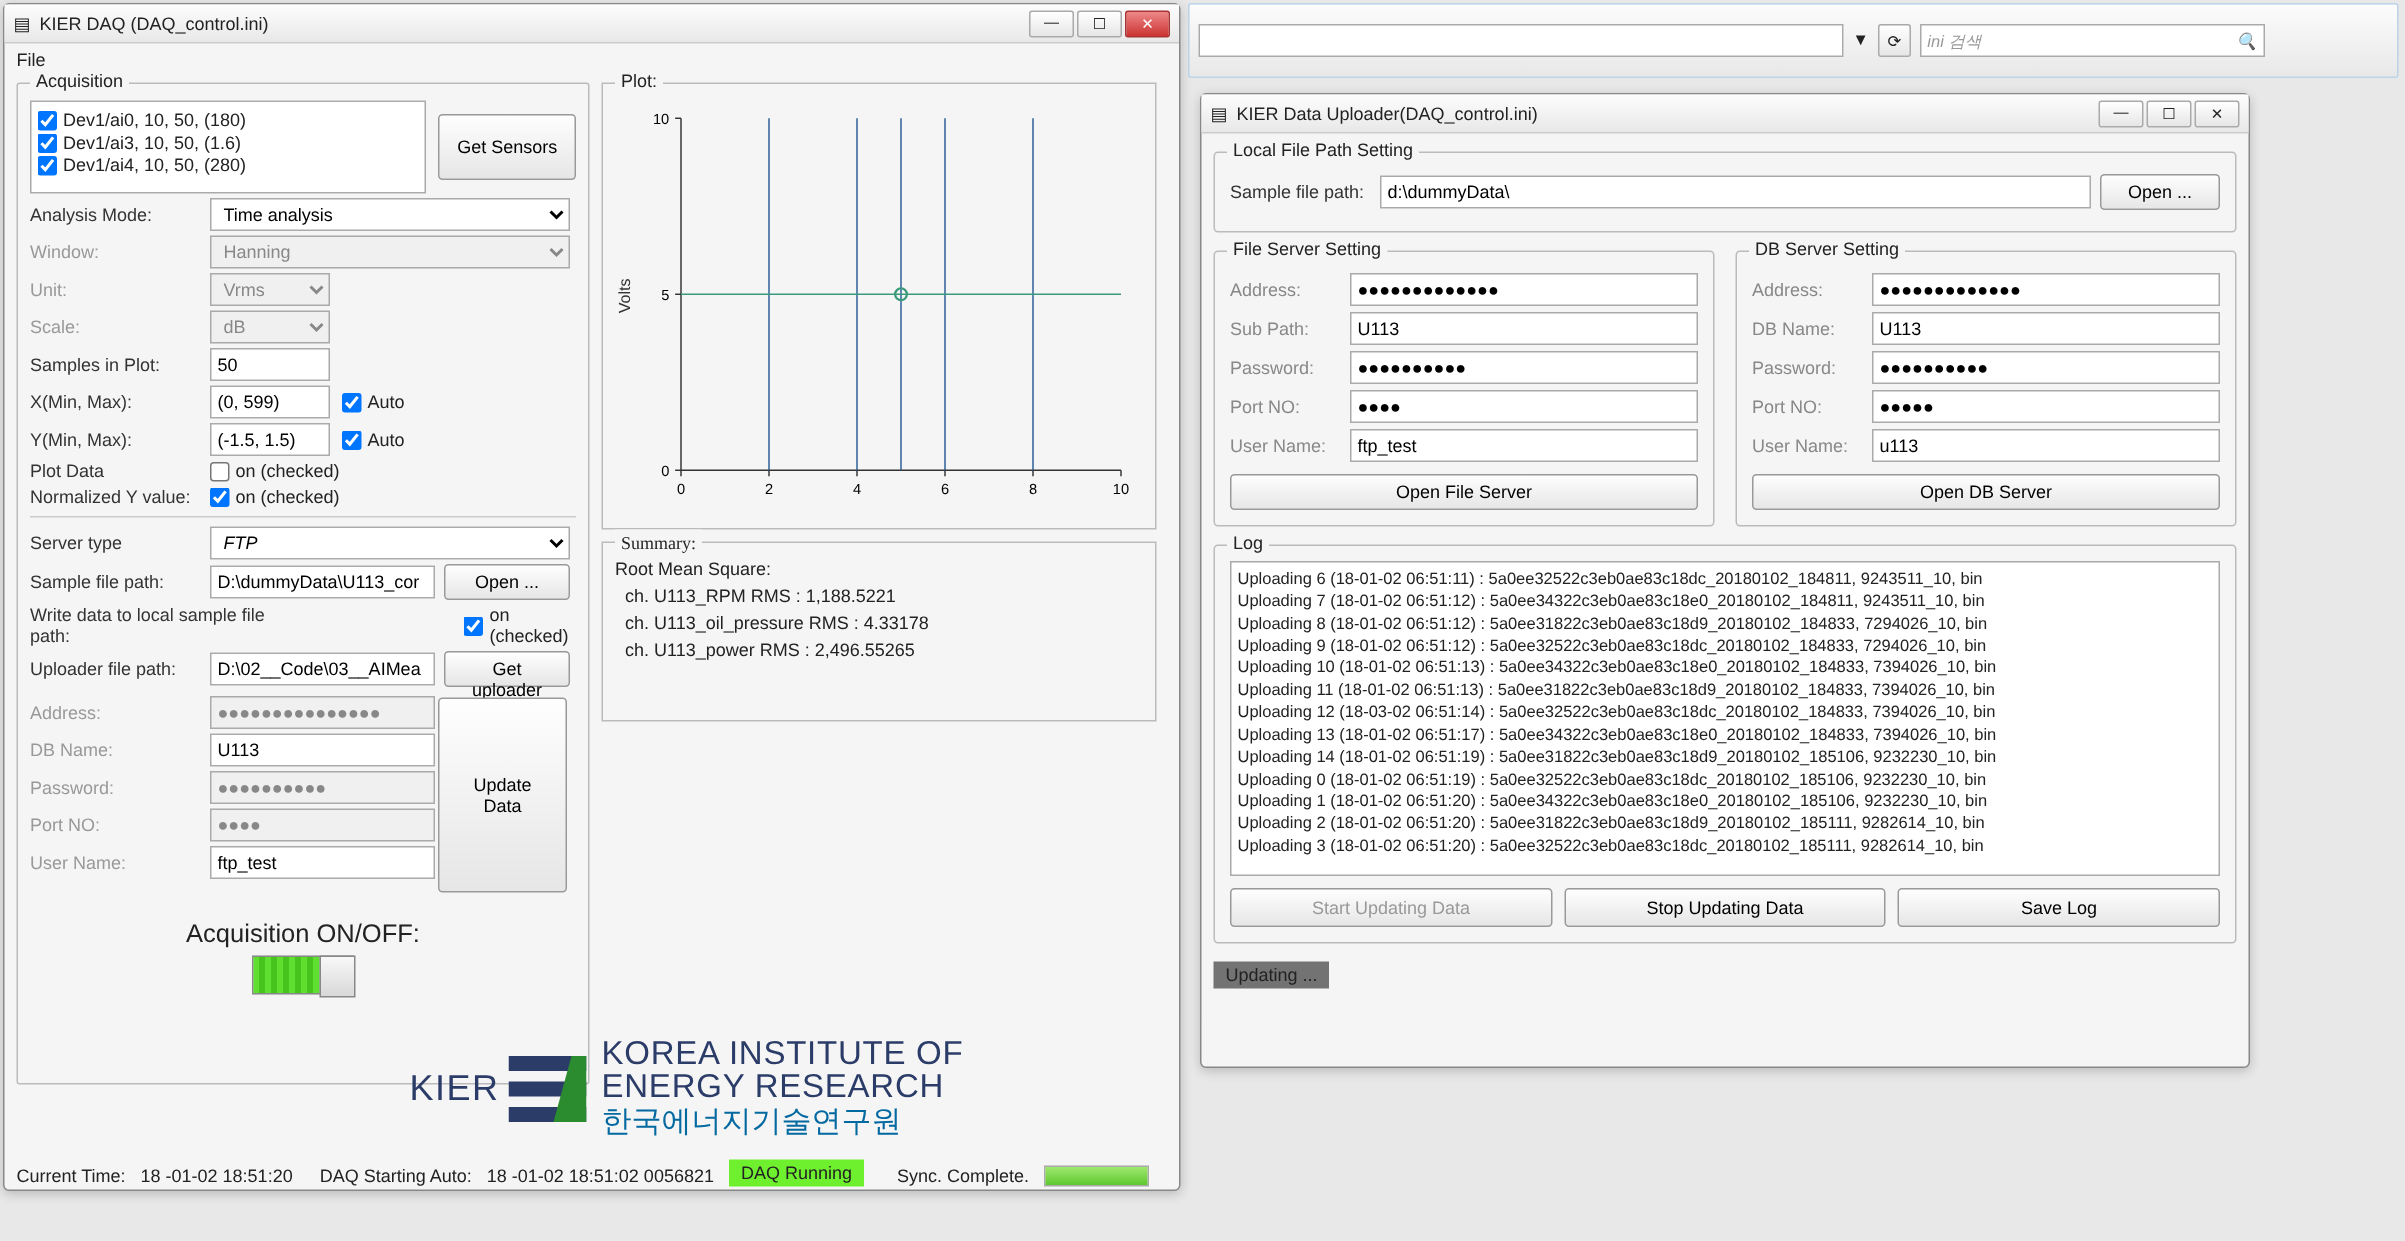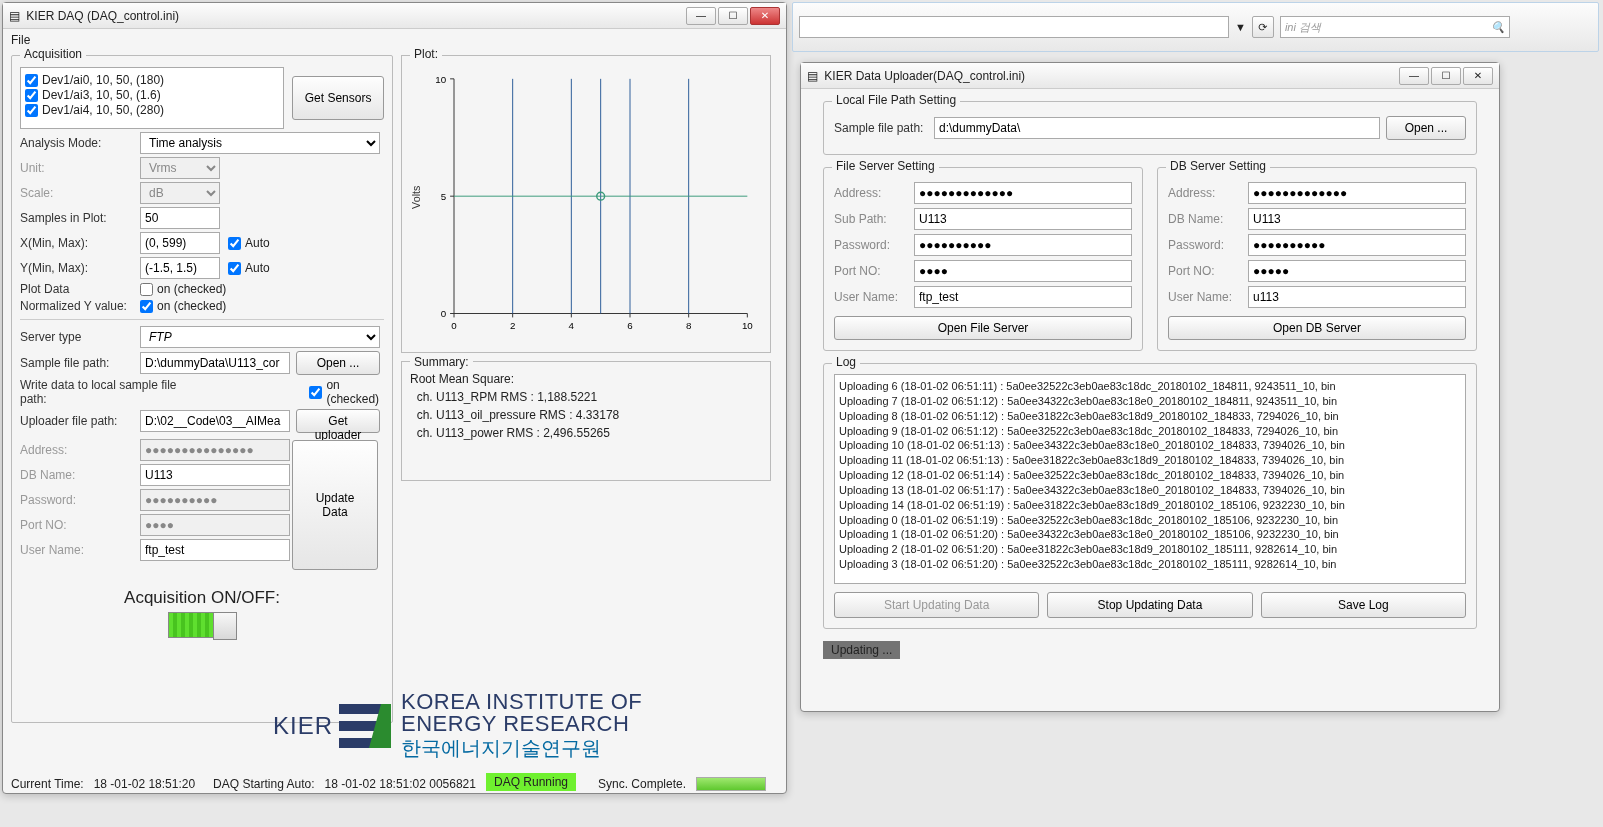--- a/index.html
+++ b/index.html
@@ -113,21 +113,21 @@
 .plot-svg { width: 100%; height: 100%; }
 .summary {
   border: 1px solid #bbb;
   margin: 8px 8px 0 0;
   padding: 8px;
   position: relative;
   height: 120px;
   font-size: 12px;
   line-height: 1.5;
 }
-.summary .legend { top:-9px; }
+.summary .legend { top:-9px;font-family:Liberation Serif, serif; }
 
 
 #daq-window { left: 2px; top: 2px; width: 785px; height: 792px; }
 #daq-body { display:flex; padding: 0 0 4px 0; }
 #daq-left { width: 398px; }
 #daq-right { width: 378px; }
 
 .toggle {
   width: 68px; height: 26px;
   border: 1px solid #888;
@@ -235,21 +235,21 @@
   border:1px solid #aaa;
   background:#fff;
   padding: 0 4px;
   font-style: italic;
   color:#999;
   display:flex;align-items:center;justify-content:space-between;
 }
 
 
 #uploader-window { left: 800px; top: 62px; width: 700px; height: 650px; }
-#uploader-body { padding: 6px 22px; }
+#uploader-body { padding: 6px 8px; }
 .group {
   border: 1px solid #bbb;
   border-radius: 3px;
   padding: 10px 10px 10px 10px;
   margin: 6px 0;
   position: relative;
 }
 .group > .legend { top: -9px; }
 .two-col { display:flex; gap: 14px; }
 .two-col > .group { flex:1; }
@@ -314,20 +314,24 @@
               </div>
           </div>
           <button class="btn big" style="margin-left:8px;">Get Sensors</button>
         </div>
 
         <div class="row">
             <span class="lbl">Analysis Mode:</span>
           <select style="width:240px;"><option>Time analysis</option></select>
           </div>
         <div class="row">
+            <span class="lbl dis">Window:</span>
+          <select class="dis" style="width:240px;"><option>Hanning</option></select>
+          </div>
+        <div class="row">
             <span class="lbl dis">Unit:</span>
           <select class="dis" style="width:80px;"><option>Vrms</option></select>
           </div>
         <div class="row">
             <span class="lbl dis">Scale:</span>
           <select class="dis" style="width:80px;"><option>dB</option></select>
           </div>
         <div class="row">
             <span class="lbl">Samples in Plot:</span>
           <input type="text" style="width: 80px;" value="50">
@@ -595,21 +599,21 @@
 
     <div class="group">
       <span class="legend">Log</span>
       <div class="log-box" id="log-box">
           <div>Uploading 6 (18-01-02 06:51:11) :  5a0ee32522c3eb0ae83c18dc_20180102_184811, 9243511_10, bin</div>
           <div>Uploading 7 (18-01-02 06:51:12) :  5a0ee34322c3eb0ae83c18e0_20180102_184811, 9243511_10, bin</div>
           <div>Uploading 8 (18-01-02 06:51:12) :  5a0ee31822c3eb0ae83c18d9_20180102_184833, 7294026_10, bin</div>
           <div>Uploading 9 (18-01-02 06:51:12) :  5a0ee32522c3eb0ae83c18dc_20180102_184833, 7294026_10, bin</div>
           <div>Uploading 10 (18-01-02 06:51:13) :  5a0ee34322c3eb0ae83c18e0_20180102_184833, 7394026_10, bin</div>
           <div>Uploading 11 (18-01-02 06:51:13) :  5a0ee31822c3eb0ae83c18d9_20180102_184833, 7394026_10, bin</div>
-          <div>Uploading 12 (18-01-02 06:51:14) :  5a0ee32522c3eb0ae83c18dc_20180102_184833, 7394026_10, bin</div>
+          <div>Uploading 12 (18-03-02 06:51:14) :  5a0ee32522c3eb0ae83c18dc_20180102_184833, 7394026_10, bin</div>
           <div>Uploading 13 (18-01-02 06:51:17) :  5a0ee34322c3eb0ae83c18e0_20180102_184833, 7394026_10, bin</div>
           <div>Uploading 14 (18-01-02 06:51:19) :  5a0ee31822c3eb0ae83c18d9_20180102_185106, 9232230_10, bin</div>
           <div>Uploading 0 (18-01-02 06:51:19) :  5a0ee32522c3eb0ae83c18dc_20180102_185106, 9232230_10, bin</div>
           <div>Uploading 1 (18-01-02 06:51:20) :  5a0ee34322c3eb0ae83c18e0_20180102_185106, 9232230_10, bin</div>
           <div>Uploading 2 (18-01-02 06:51:20) :  5a0ee31822c3eb0ae83c18d9_20180102_185111, 9282614_10, bin</div>
           <div>Uploading 3 (18-01-02 06:51:20) :  5a0ee32522c3eb0ae83c18dc_20180102_185111, 9282614_10, bin</div>
         </div>
       <div class="btn-row">
         <button class="btn" style="color:#999;">Start Updating Data</button>
         <button class="btn">Stop Updating Data</button>

